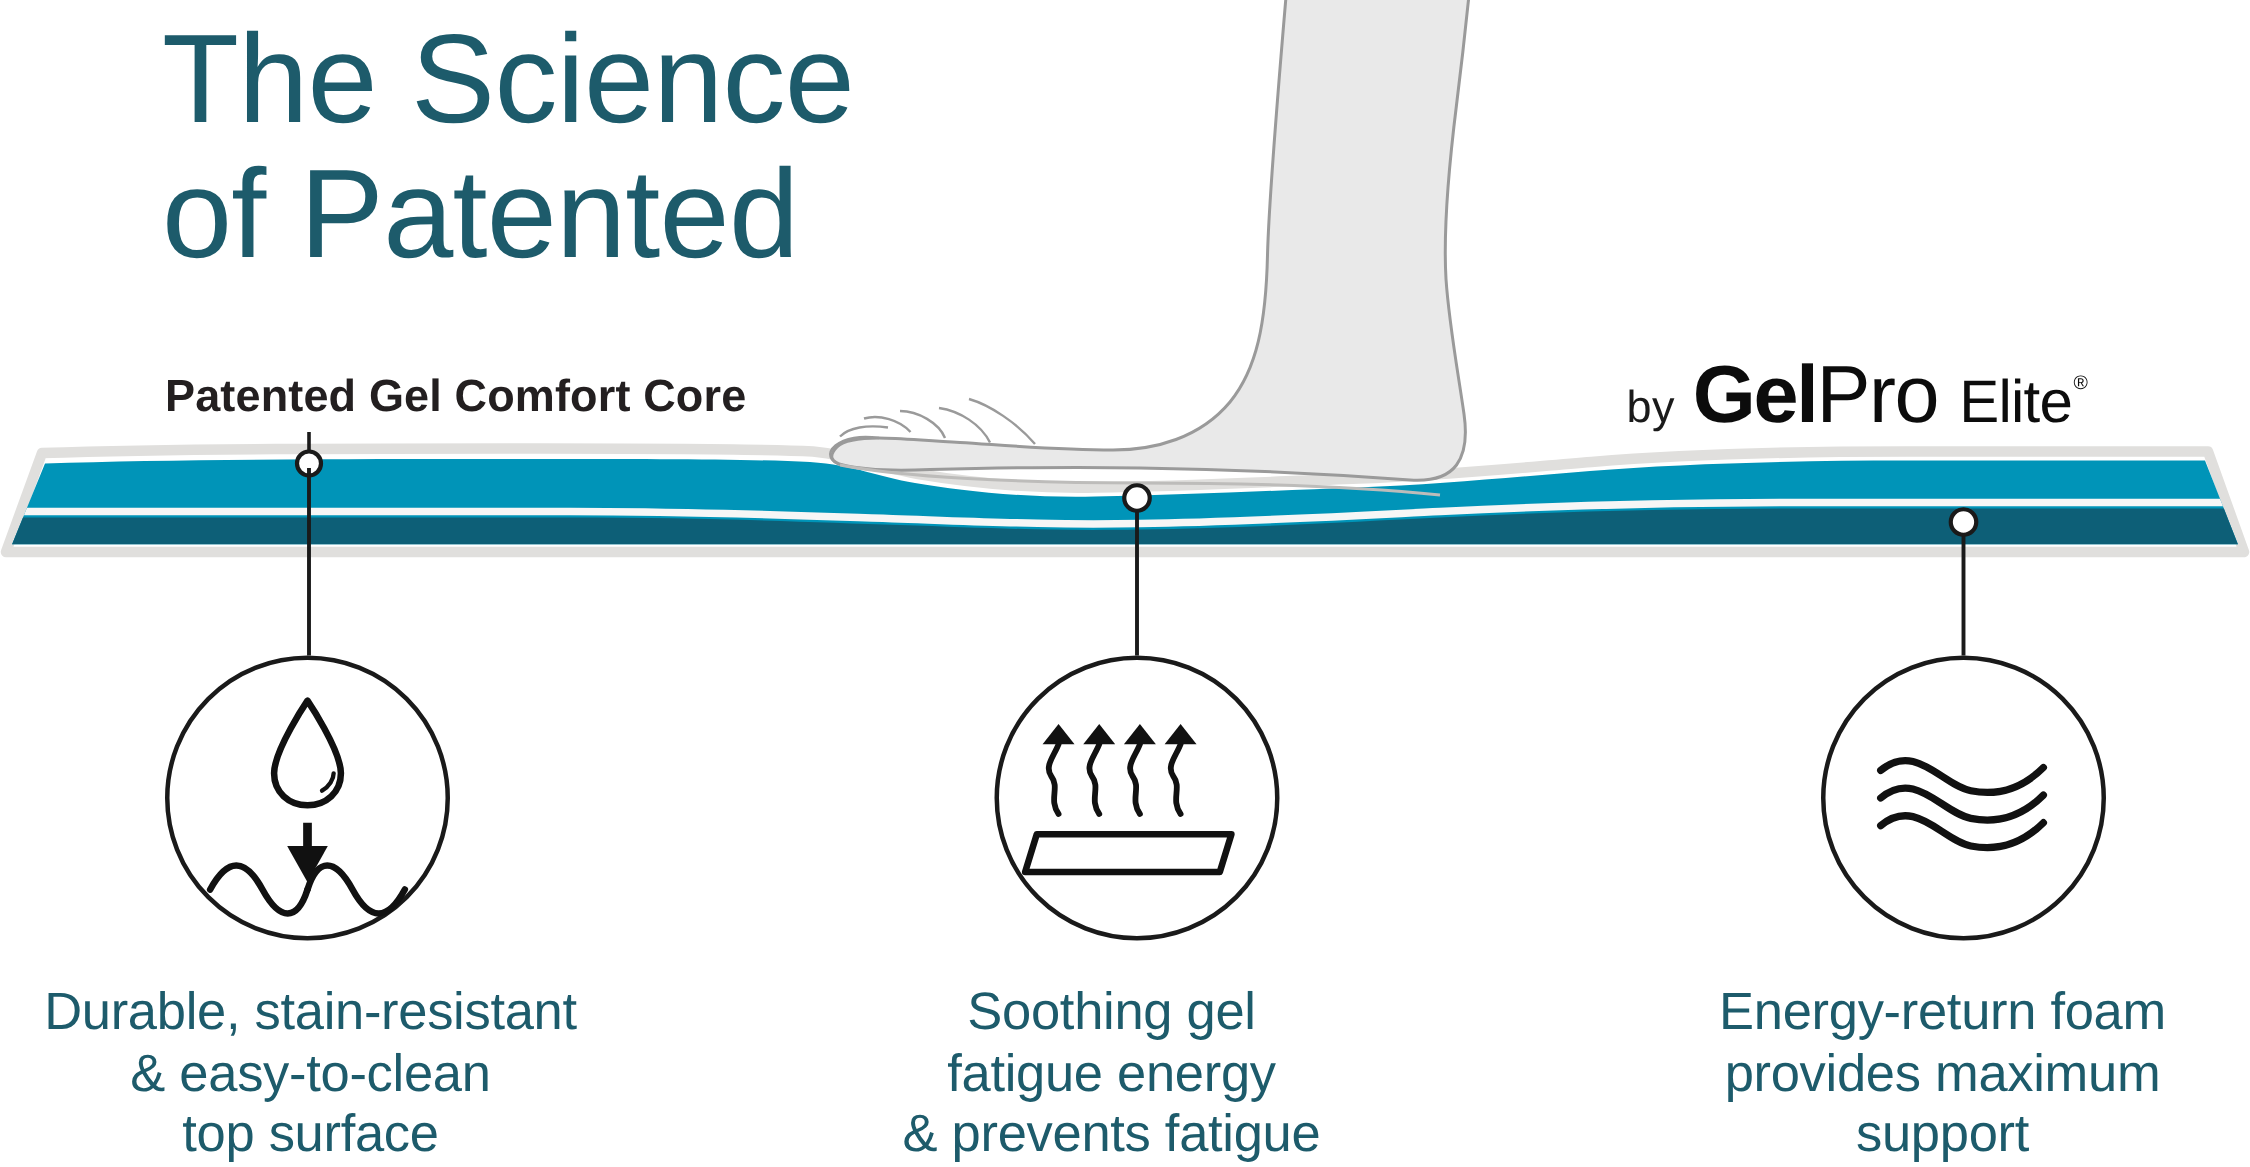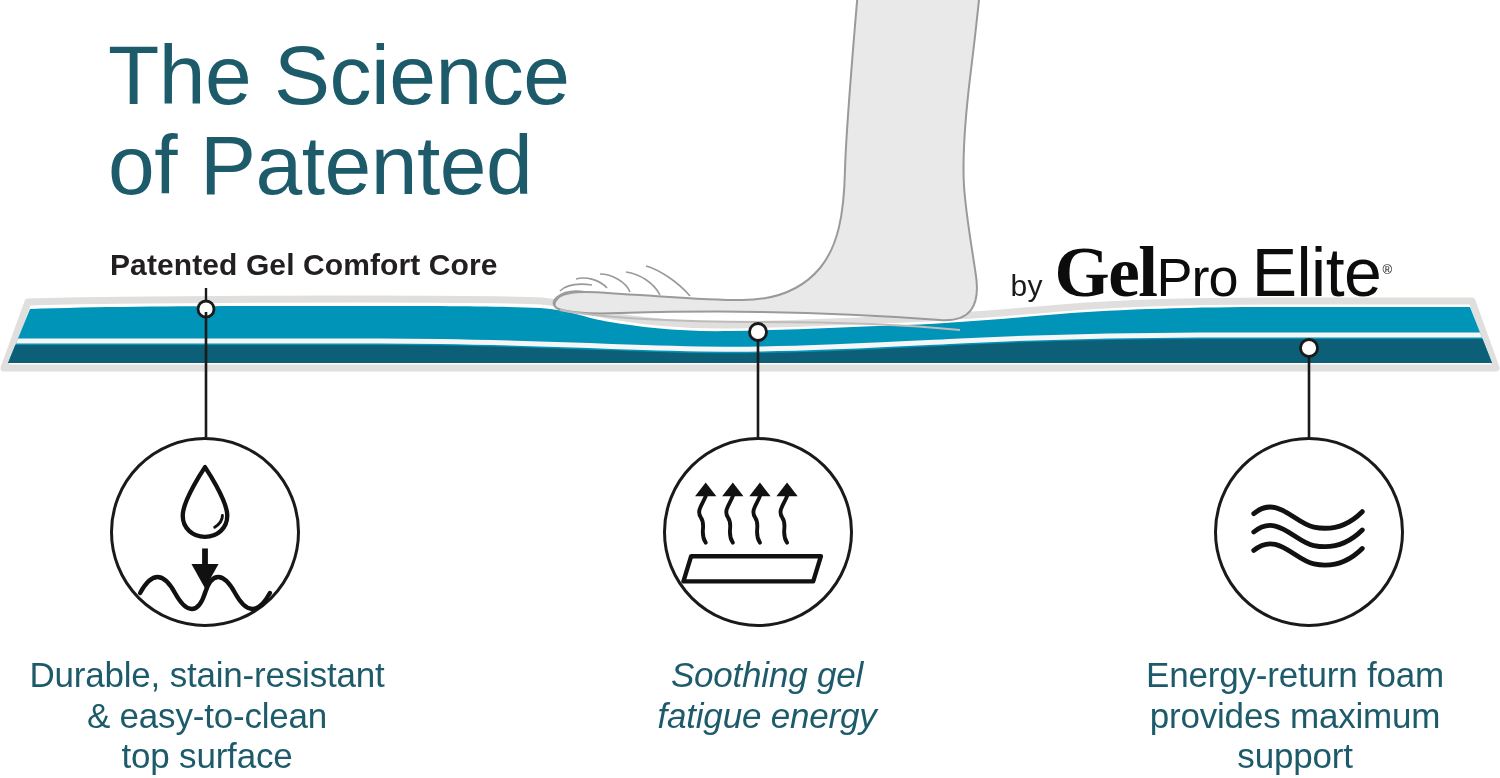--- a/index.html
+++ b/index.html
@@ -25,21 +25,20 @@
     position: absolute;
     left: 108px;
     top: 8px;
     width: 620px;
     color: #1d5b6b;
     font-family: "Liberation Sans", sans-serif;
     font-weight: 300;
     font-size: 84px;
     line-height: 1.07;
     letter-spacing: -0.5px;
-    margin-top: 23px;
   }
   #headline .hl-line { display: block; white-space: nowrap; }
 
   
   #core-label {
     position: absolute;
     left: 110px;
     top: 248px;
     font-size: 30px;
     font-weight: 700;
@@ -60,32 +59,31 @@
   }
   #brand .brand-by {
     font-size: 30px;
     font-weight: 400;
     color: #1a1a1a;
     margin-right: 12px;
     letter-spacing: 0.2px;
     text-align: center;
   }
   #brand .brand-gel {
-    font-size: 71px;
+    font-size: 54px;
     font-weight: 700;
     letter-spacing: -1.5px;
-    font-family: Liberation Serif, serif;
   }
   #brand .brand-pro {
     font-size: 54px;
     font-weight: 400;
     letter-spacing: -1px;
   }
   #brand .brand-elite {
-    font-size: 68px;
+    font-size: 40px;
     font-weight: 300;
     letter-spacing: -0.5px;
     margin-left: 14px;
   }
   #brand .brand-reg {
     font-size: 13px;
     font-weight: 400;
     vertical-align: super;
     margin-left: 1px;
     position: relative;
@@ -124,21 +122,21 @@
     width: 430px;
     text-align: center;
     color: #1d5b6b;
     font-size: 35px;
     font-weight: 300;
     line-height: 1.16;
     letter-spacing: -0.2px;
   }
   .caption .cap-line { display: block; white-space: nowrap; }
   #caption-1 { left: -8px; }
-  #caption-2 { left: 552px; font-style: italic; }
+  #caption-2 { left: 526px; }
   #caption-3 { left: 1080px; }
 </style>
 </head>
 <body>
 
 <div id="stage">
 
   <div id="headline">
     <span class="hl-line">The Science</span>
     <span class="hl-line">of Patented</span>
@@ -286,20 +284,21 @@
 
   <div class="caption" id="caption-1">
     <span class="cap-line">Durable, stain-resistant</span>
     <span class="cap-line">&amp; easy-to-clean</span>
     <span class="cap-line">top surface</span>
   </div>
 
   <div class="caption" id="caption-2">
     <span class="cap-line">Soothing gel</span>
     <span class="cap-line">fatigue energy</span>
+    <span class="cap-line">&amp; prevents fatigue</span>
   </div>
 
   <div class="caption" id="caption-3">
     <span class="cap-line">Energy-return foam</span>
     <span class="cap-line">provides maximum</span>
     <span class="cap-line">support</span>
   </div>
 
 </div>
 

